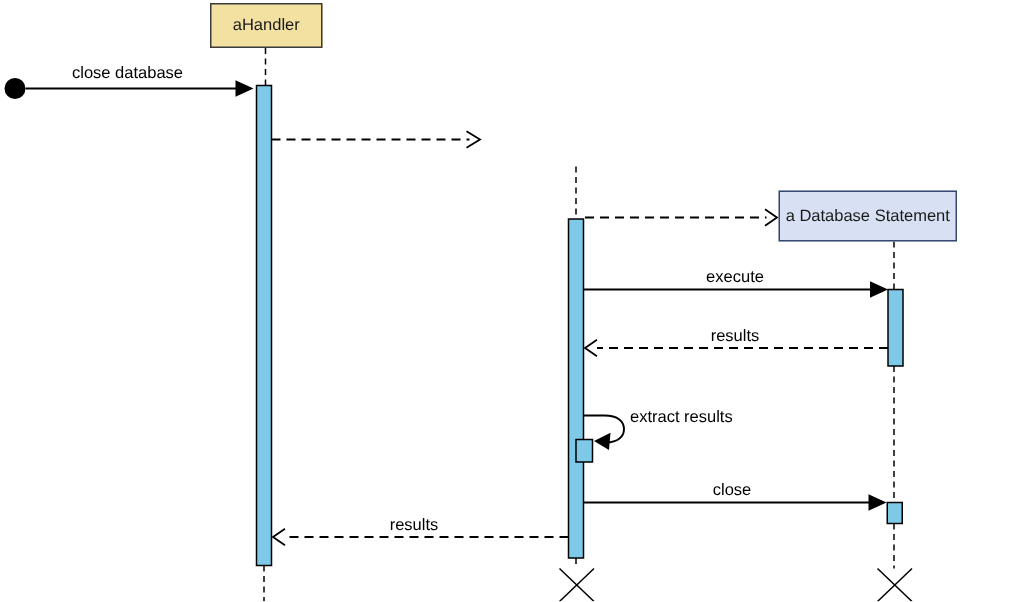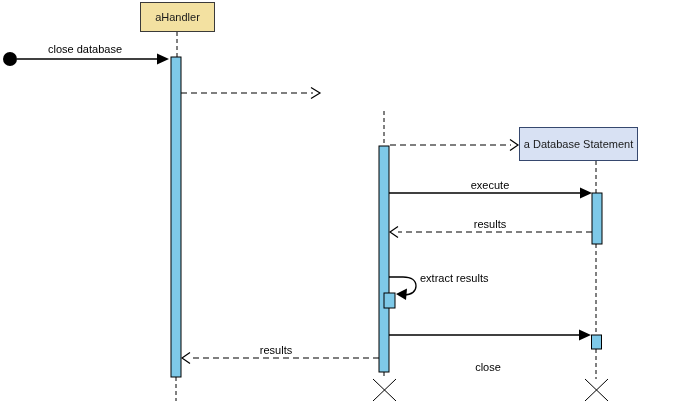--- a/index.html
+++ b/index.html
@@ -38,21 +38,21 @@
     position: absolute;
     font-size: 11px;
     color: #000000;
     text-align: center;
     white-space: nowrap;
   }
   #lbl-query-database { left: 25px;  top: 43px;  width: 120px; }
   #lbl-execute        { left: 440px; top: 179px; width: 100px; }
   #lbl-results-1      { left: 440px; top: 218px; width: 100px; }
   #lbl-extract        { left: 420px; top: 272px; text-align: right; }
-  #lbl-close          { left: 438px; top: 321px; width: 100px; margin-top: 40px; }
+  #lbl-close          { left: 438px; top: 321px; width: 100px; }
   #lbl-results-2      { left: 226px; top: 344px; width: 100px; }
 </style>
 </head>
 <body>
 
 <div id="canvas">
 
   <svg id="connectors" width="673" height="401" viewBox="0 0 673 401" xmlns="http://www.w3.org/2000/svg">
 
     <line x1="177" y1="32" x2="177" y2="57" stroke="#000" stroke-width="1" stroke-dasharray="4,3"></line>

